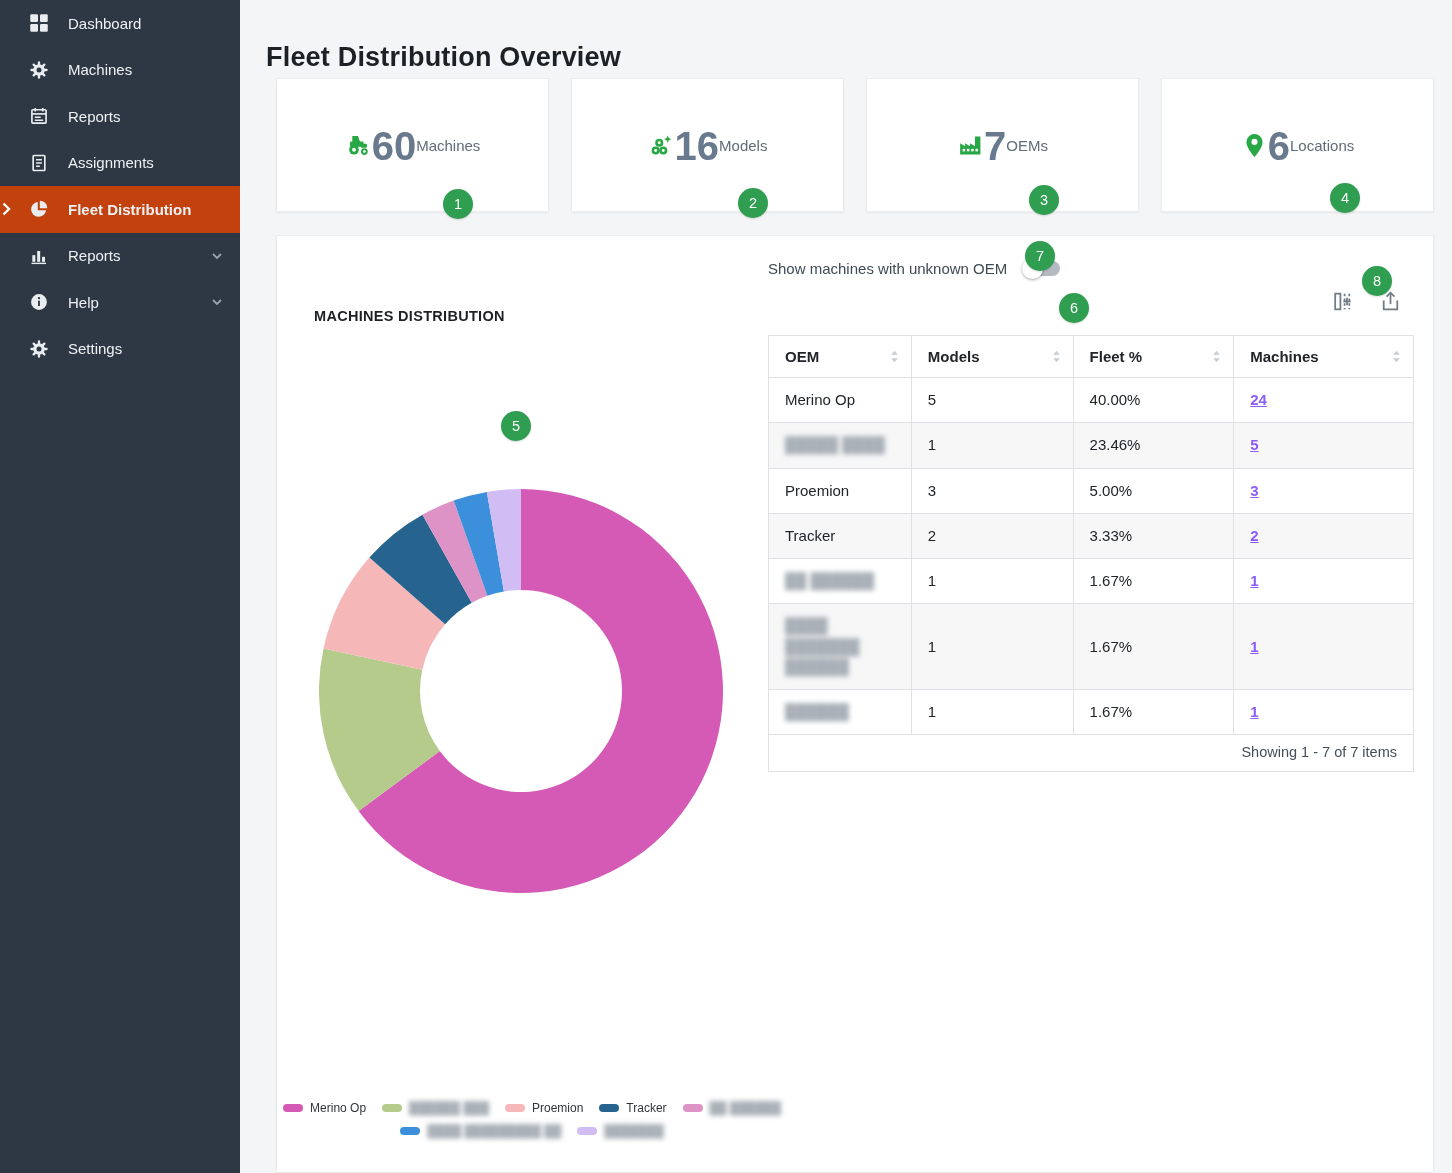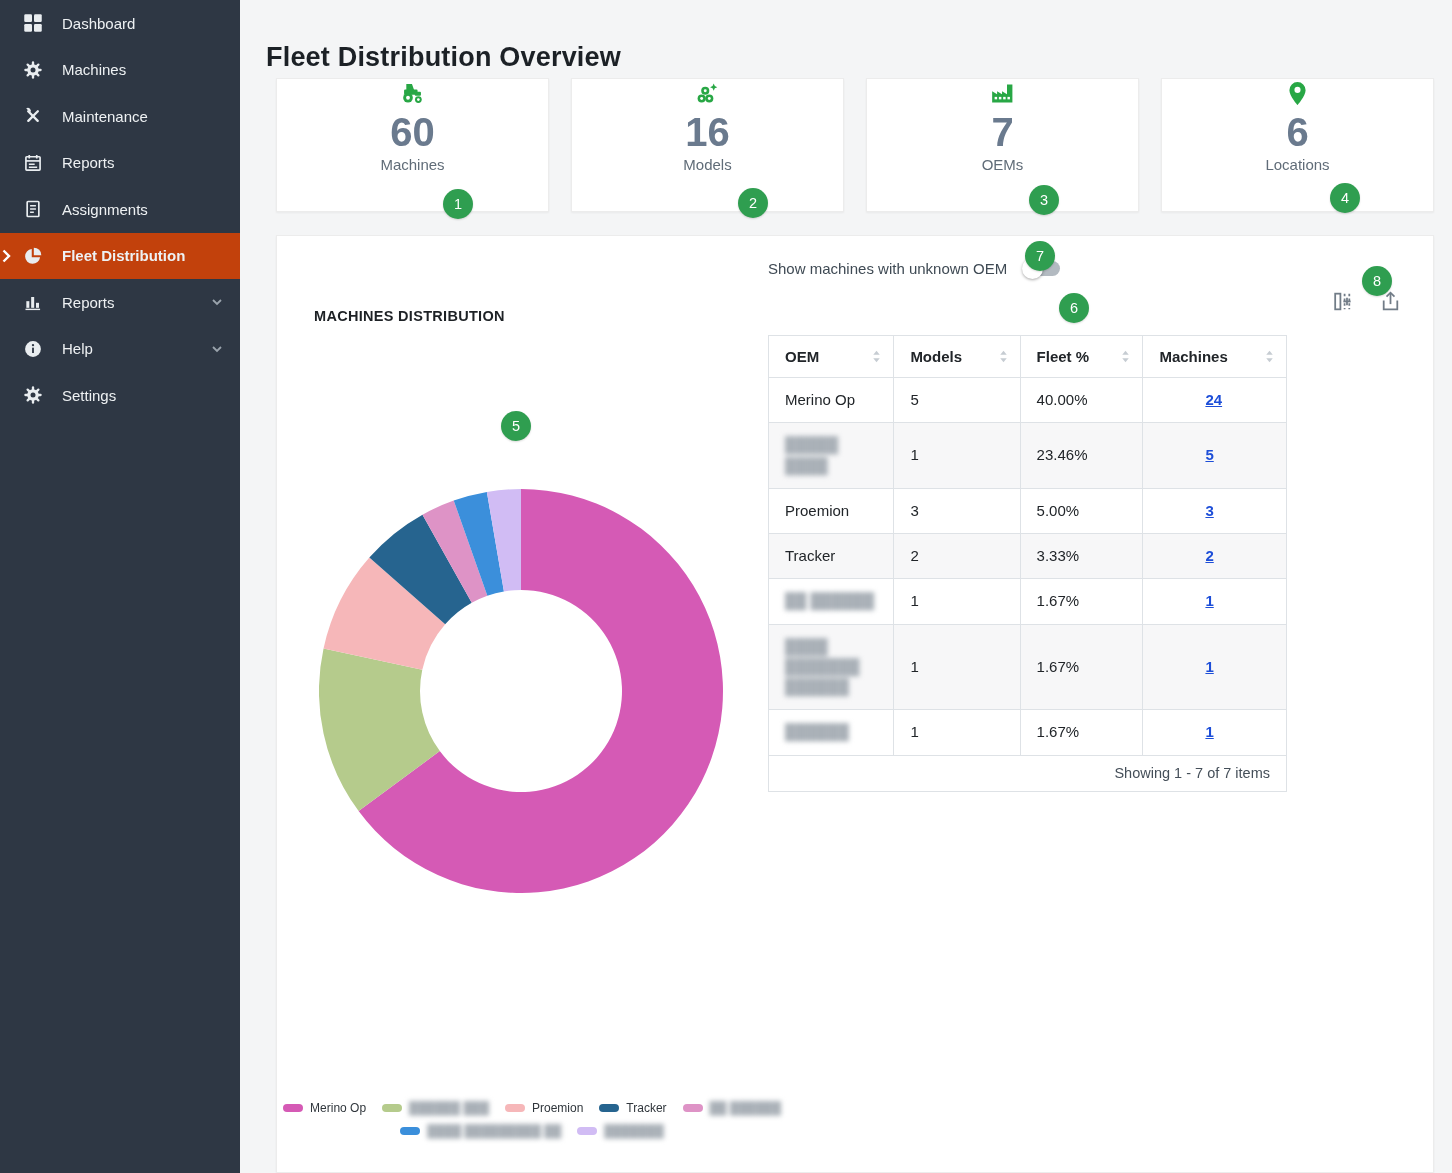--- a/index.html
+++ b/index.html
@@ -3,35 +3,35 @@
 <meta charset="utf-8">
 <style>
   * { box-sizing: border-box; }
   html,body { margin:0; padding:0; }
   body {
     width:1452px; height:1173px; position:relative; overflow:hidden;
     font-family:"Liberation Sans", sans-serif; background:#f4f5f6; color:#212529;
   }
   
   .sidebar { position:absolute; left:0; top:0; width:240px; height:1173px; background:#2e3744; z-index:2; }
-  .nav-item { position:relative; height:46.5px; display:flex; align-items:center; padding-left:22px; color:#eef1f3; font-size:15px; cursor:pointer; }
+  .nav-item { position:relative; height:46.5px; display:flex; align-items:center; padding-left:28px; color:#eef1f3; font-size:15px; cursor:pointer; }
   .nav-item.active { background:#c2410c; font-weight:bold; }
   .nav-icon { width:21px; height:21px; margin-right:19px; display:flex; align-items:center; justify-content:center; color:#e9edf0; flex:none; }
   .nav-icon svg { width:20px; height:20px; }
   .nav-label { white-space:nowrap; }
   .nav-chevron { position:absolute; right:16px; top:50%; transform:translateY(-50%); color:#9aa3ac; display:flex; }
   .nav-chevron svg { width:14px; height:14px; }
   .active-arrow { position:absolute; left:1px; top:50%; transform:translateY(-50%); display:flex; }
   .active-arrow svg { width:10px; height:16px; }
   
   .page-title { position:absolute; left:266px; top:24px; font-size:27px; font-weight:bold; color:#1c2126; letter-spacing:.2px; }
   
   .cards { position:absolute; left:276px; top:78px; width:1158px; display:flex; gap:22px; }
   .card { flex:1; height:134px; background:#fff; border:1px solid #ececec; box-shadow:0 1px 2px rgba(0,0,0,.05);
-          display:flex; flex-direction:column; align-items:center; }
+          display:flex; flex-direction:row; align-items:center; justify-content:center; }
   .card-icon { color:#28a745; height:28px; display:flex; align-items:center; }
   .card-icon svg { width:27px; height:27px; }
   .card-value { font-size:40px; font-weight:bold; color:#6a7a8e; line-height:1.15; margin-top:2px; }
   .card-label { font-size:15px; color:#606c78; margin-top:1px; }
   
   .panel { position:absolute; left:276px; top:235px; width:1158px; height:938px; background:#fff;
            border:1px solid #ececec; box-shadow:0 1px 2px rgba(0,0,0,.05); }
   .section-title { position:absolute; left:37px; top:26px; font-size:14.5px; font-weight:bold; color:#1d2125; letter-spacing:.3px;margin-top:46px; }
   .toggle-row { position:absolute; left:491px; top:24px; display:flex; align-items:center; }
   .toggle-label { font-size:15px; color:#3f4a54; }
@@ -40,29 +40,29 @@
   .toolbar { position:absolute; right:30px; top:54px; display:flex; gap:24px; color:#717c87; }
   .toolbar-btn { width:24px; height:24px; cursor:pointer; display:flex; }
   .toolbar-btn svg { width:23px; height:23px; }
   
   .donut { position:absolute; left:42px; top:253px; }
   .legend { position:absolute; left:5px; top:865px; width:500px; display:flex; flex-wrap:wrap; justify-content:center;
             column-gap:16px; row-gap:9px; font-size:12px; color:#30363c; }
   .legend-item { display:flex; align-items:center; cursor:pointer; }
   .legend-marker { width:20px; height:8px; border-radius:4px; margin-right:7px; flex:none; }
   
-  .grid-table { position:absolute; left:491px; top:99px; width:519px; border-collapse:collapse; background:#fff; }
+  .grid-table { position:absolute; left:491px; top:99px; width:646px; border-collapse:collapse; background:#fff; }
   .grid-table th, .grid-table td { border:1px solid #dee2e6; text-align:left; font-size:15px; color:#212529; }
   .grid-table th { font-weight:bold; padding:12px 12px 12px 16px; cursor:pointer; }
   .grid-table td { padding:12px 16px; line-height:1.35; }
   .th-inner { display:flex; align-items:center; justify-content:space-between; }
   .sort-glyph { color:#c6ccd2; display:flex; }
   .sort-glyph svg { width:9px; height:15px; }
   tr.stripe td { background:#f7f7f8; }
-  .machines-link { color:#1d4ed8; font-weight:bold; text-decoration:underline; cursor:pointer;margin-left:46px; }
+  .machines-link { color:#8b5cf6; font-weight:bold; text-decoration:underline; cursor:pointer; }
   .tfoot-cell { text-align:right !important; padding:8px 16px !important; font-size:14.5px !important; color:#454f59 !important; }
   .redacted { filter:blur(2.6px); color:#a9b0b7; }
   
   .badge { position:absolute; width:30px; height:30px; border-radius:50%; background:#2f9e50; color:#fff;
            font-size:14.5px; display:flex; align-items:center; justify-content:center;
            transform:translate(-50%,-50%); z-index:9; box-shadow:0 1px 2px rgba(0,0,0,.15); }
 </style>
 </head>
 <body>
 
@@ -86,30 +86,20 @@
               <rect x="10.6" y="1.5" width="2.8" height="21" rx="1.4"></rect>
               <rect x="10.6" y="1.5" width="2.8" height="21" rx="1.4" transform="rotate(45 12 12)"></rect>
               <rect x="10.6" y="1.5" width="2.8" height="21" rx="1.4" transform="rotate(90 12 12)"></rect>
               <rect x="10.6" y="1.5" width="2.8" height="21" rx="1.4" transform="rotate(135 12 12)"></rect>
               <circle cx="12" cy="12" r="7"></circle>
             </g>
             <circle cx="12" cy="12" r="3" fill="#2e3744"></circle>
           </svg>
         </span>
         <span class="nav-label">Machines</span>
-      </div>
-      <div class="nav-item">
-        <span class="nav-icon">
-          <svg viewBox="0 0 24 24" fill="currentColor">
-            <rect x="10.7" y="2.5" width="2.8" height="19" rx="1.4" transform="rotate(45 12 12)"></rect>
-            <rect x="10.7" y="2.5" width="2.8" height="19" rx="1.4" transform="rotate(135 12 12)"></rect>
-            <path d="M3.8 2.8a3.6 3.6 0 0 1 5 5L6.3 5.3z"></path>
-          </svg>
-        </span>
-        <span class="nav-label">Maintenance</span>
       </div>
       <div class="nav-item">
         <span class="nav-icon">
           <svg viewBox="0 0 24 24" fill="none" stroke="currentColor" stroke-width="2">
             <rect x="3.5" y="4.5" width="17" height="16" rx="1"></rect>
             <path d="M3.5 9.5h17"></path>
             <path d="M7.5 2.5v4M16.5 2.5v4"></path>
             <path d="M7 13.5h7M7 17h10" stroke-width="1.8"></path>
           </svg>
         </span>

